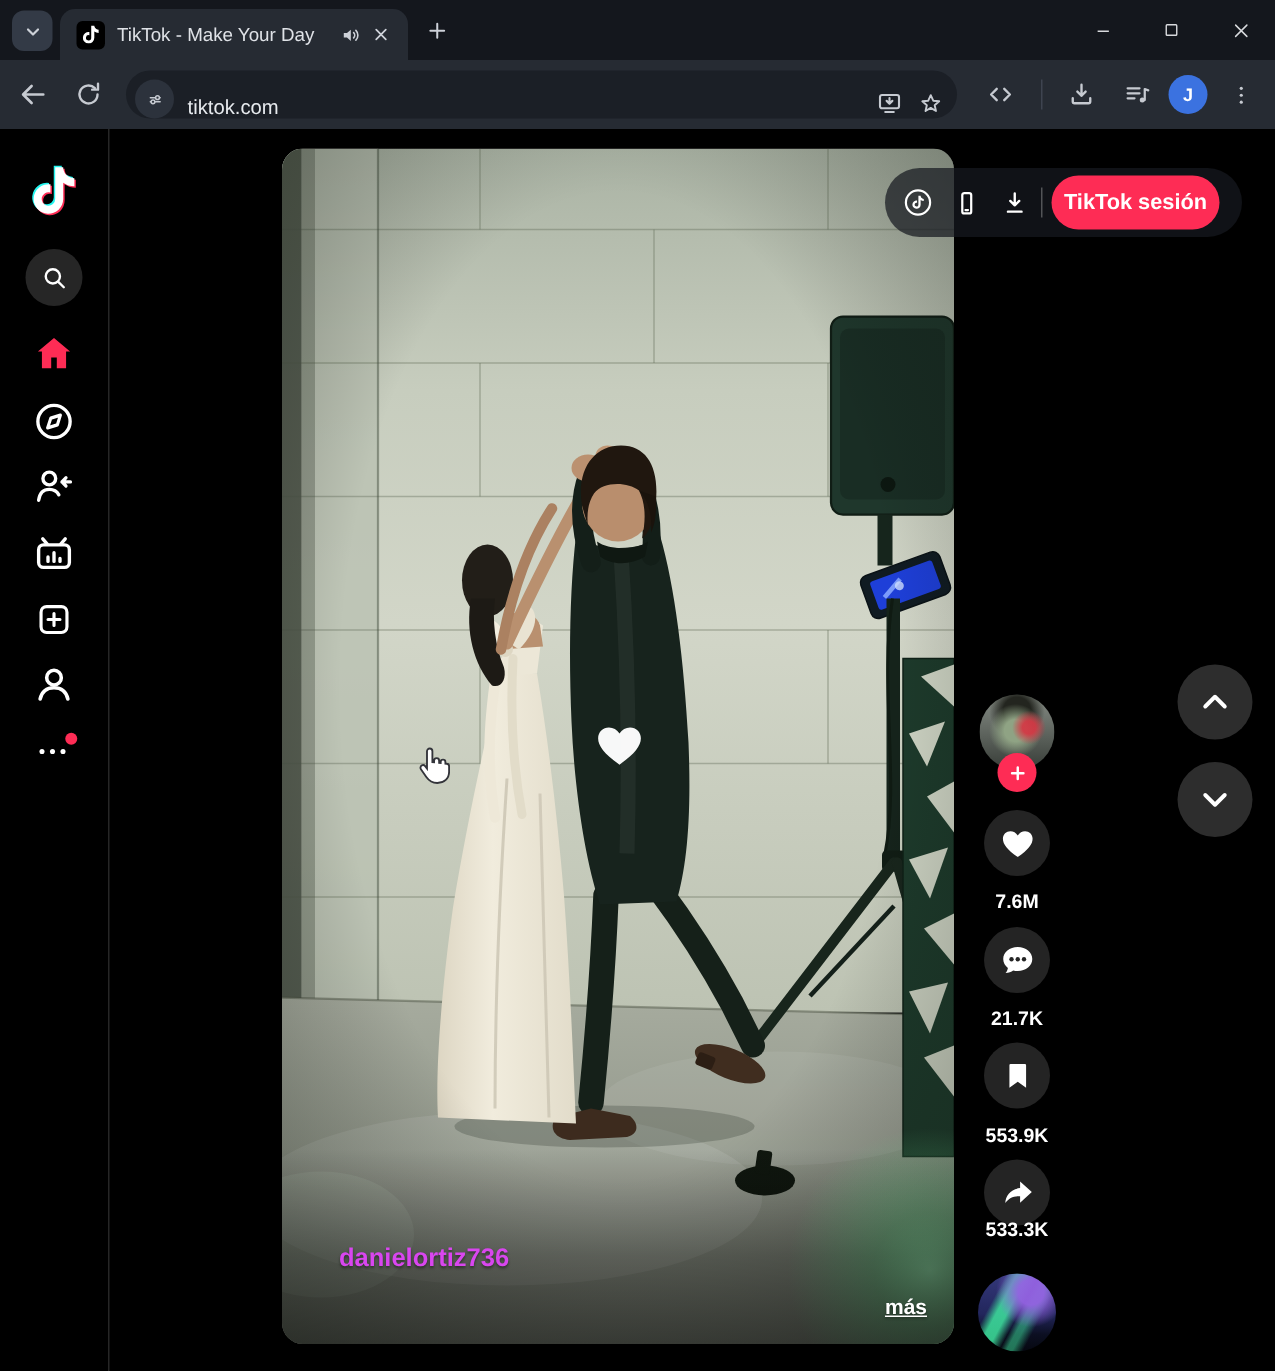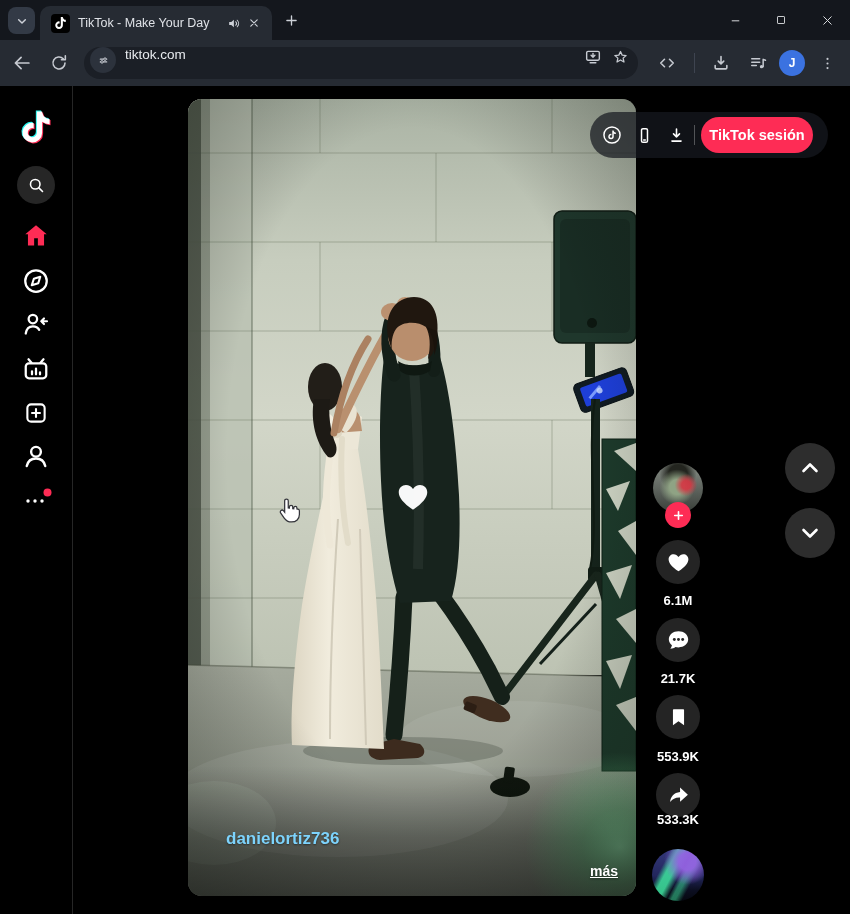--- a/index.html
+++ b/index.html
@@ -22,42 +22,42 @@
   .newtab{position:absolute;left:281px;top:10px;width:21px;height:21px;border:none;background:transparent;
           display:flex;align-items:center;justify-content:center;padding:0;cursor:pointer;}
   .winctl{position:absolute;right:0;top:0;height:40px;display:flex;align-items:center;}
   .wbtn{width:46px;height:40px;border:none;background:transparent;display:flex;align-items:center;
         justify-content:center;padding:0;cursor:pointer;}
 
   .toolbar{position:absolute;left:0;top:40px;width:850px;height:46px;background:#262b33;}
   .tbtn{position:absolute;top:11px;width:24px;height:24px;border:none;background:transparent;padding:0;
         display:flex;align-items:center;justify-content:center;cursor:pointer;}
   .omnibox{position:absolute;left:84px;top:7px;width:554px;height:32px;border-radius:16px;background:#1b1f26;
-           display:flex;align-items:flex-start;cursor:text;}
+           display:flex;align-items:flex-end;cursor:text;}
   .sitebtn{width:26px;height:26px;border-radius:50%;background:#2c323c;margin-left:6px;flex:none;
            display:flex;align-items:center;justify-content:center;}
   .urltxt{color:#e7eaee;font-size:13.5px;margin-left:9px;flex:1 1 auto;}
   .omnir{display:flex;align-items:center;margin-right:8px;gap:8px;}
   .avatarJ{position:absolute;left:779px;top:10px;width:26px;height:26px;border-radius:50%;background:#3b72e0;
            color:#fff;font-size:12px;font-weight:700;display:flex;align-items:center;justify-content:center;cursor:pointer;}
   .tdivider{position:absolute;left:694px;top:13px;width:1px;height:20px;background:#3e4450;}
 
   
   .page{position:absolute;left:0;top:86px;width:850px;height:828px;background:#000;}
   .sidebar{position:absolute;left:0;top:0;width:72px;height:828px;background:#000;border-right:1px solid #262626;}
   .sbitem{position:absolute;border:none;background:transparent;padding:0;cursor:pointer;
           display:flex;align-items:center;justify-content:center;}
   .searchcirc{width:38px;height:38px;border-radius:50%;background:#262626;}
 
   .videobox{position:absolute;left:188px;top:13px;width:448px;height:797px;border-radius:14px;
             overflow:hidden;background:#222;cursor:pointer;}
   .scene{position:absolute;left:0;top:0;}
   .capgrad{position:absolute;left:0;bottom:0;width:448px;height:130px;
            background:linear-gradient(180deg,rgba(0,0,0,0) 0%,rgba(0,0,0,.34) 55%,rgba(0,0,0,.5) 100%);}
-  .uname{position:absolute;left:38px;top:730px;color:#7dd3fc;font-size:17px;font-weight:700;
+  .uname{position:absolute;left:38px;top:730px;color:#d946ef;font-size:17px;font-weight:700;
          text-shadow:0 1px 2px rgba(0,0,0,.45);cursor:pointer;text-align:center;}
   .caption{position:absolute;left:38px;top:764px;width:352px;color:#fff;font-size:13.5px;
            text-shadow:0 1px 2px rgba(0,0,0,.45);white-space:nowrap;overflow:hidden;}
   .more{position:absolute;right:18px;top:764px;color:#fff;font-size:14px;font-weight:700;
         background:transparent;border:none;padding:0;cursor:pointer;text-shadow:0 1px 2px rgba(0,0,0,.45);text-decoration:underline;}
   .heartfx{position:absolute;left:207px;top:380px;}
   .cursor{position:absolute;left:88px;top:398px;}
 
   .appbar{position:absolute;left:590px;top:26px;width:238px;height:46px;border-radius:23px;
           background:rgba(22,25,32,.72);display:flex;align-items:center;}
@@ -441,21 +441,21 @@
       <svg width="13" height="13" viewBox="0 0 24 24">
           <path d="M12 5v14M5 12h14" stroke="#fff" stroke-width="3" stroke-linecap="round"></path>
         </svg>
     </button>
 
     <button class="railbtn" style="top:454px">
       <svg width="25" height="25" viewBox="0 0 24 24">
           <path d="M12 20.5C5.4 15.9 2.5 12.3 2.5 8.8 2.5 6 4.7 4 7.3 4c1.9 0 3.6 1 4.7 2.7C13.1 5 14.8 4 16.7 4c2.6 0 4.8 2 4.8 4.8 0 3.5-2.9 7.1-9.5 11.7z" fill="#fff"></path>
         </svg>
     </button>
-    <div class="count" style="top:507px">6.1M</div>
+    <div class="count" style="top:507px">7.6M</div>
 
     <button class="railbtn" style="top:532px">
       <svg width="25" height="25" viewBox="0 0 24 24">
           <path d="M12 3.2c5.2 0 9.3 3.4 9.3 7.7s-4.1 7.7-9.3 7.7c-1 0-2-.1-2.9-.4-1.2.9-2.9 1.6-4.9 1.6.8-.9 1.3-2 1.5-3.2-1.9-1.4-3-3.4-3-5.7 0-4.3 4.1-7.7 9.3-7.7z" fill="#fff"></path>
           <circle cx="8" cy="11" r="1.4" fill="#242424"></circle>
           <circle cx="12" cy="11" r="1.4" fill="#242424"></circle>
           <circle cx="16" cy="11" r="1.4" fill="#242424"></circle>
         </svg>
     </button>
     <div class="count" style="top:585px">21.7K</div>

